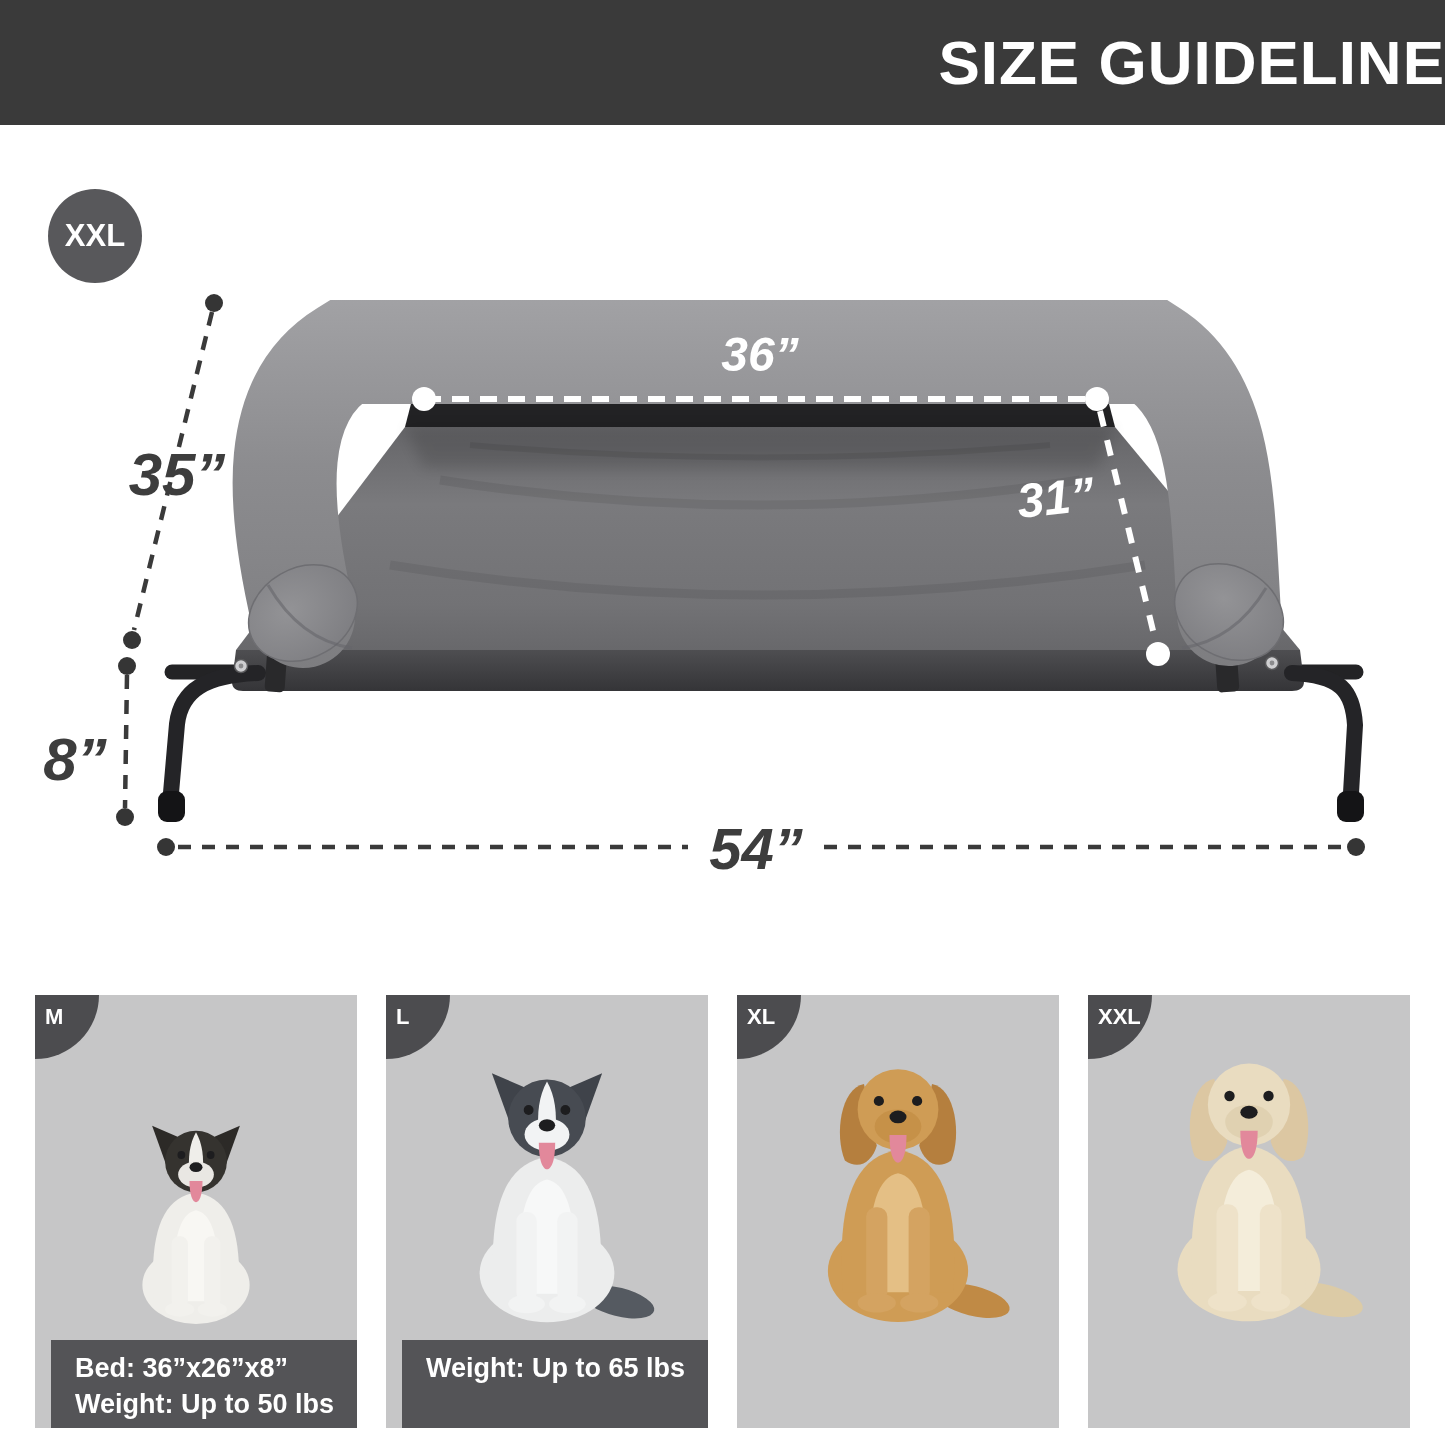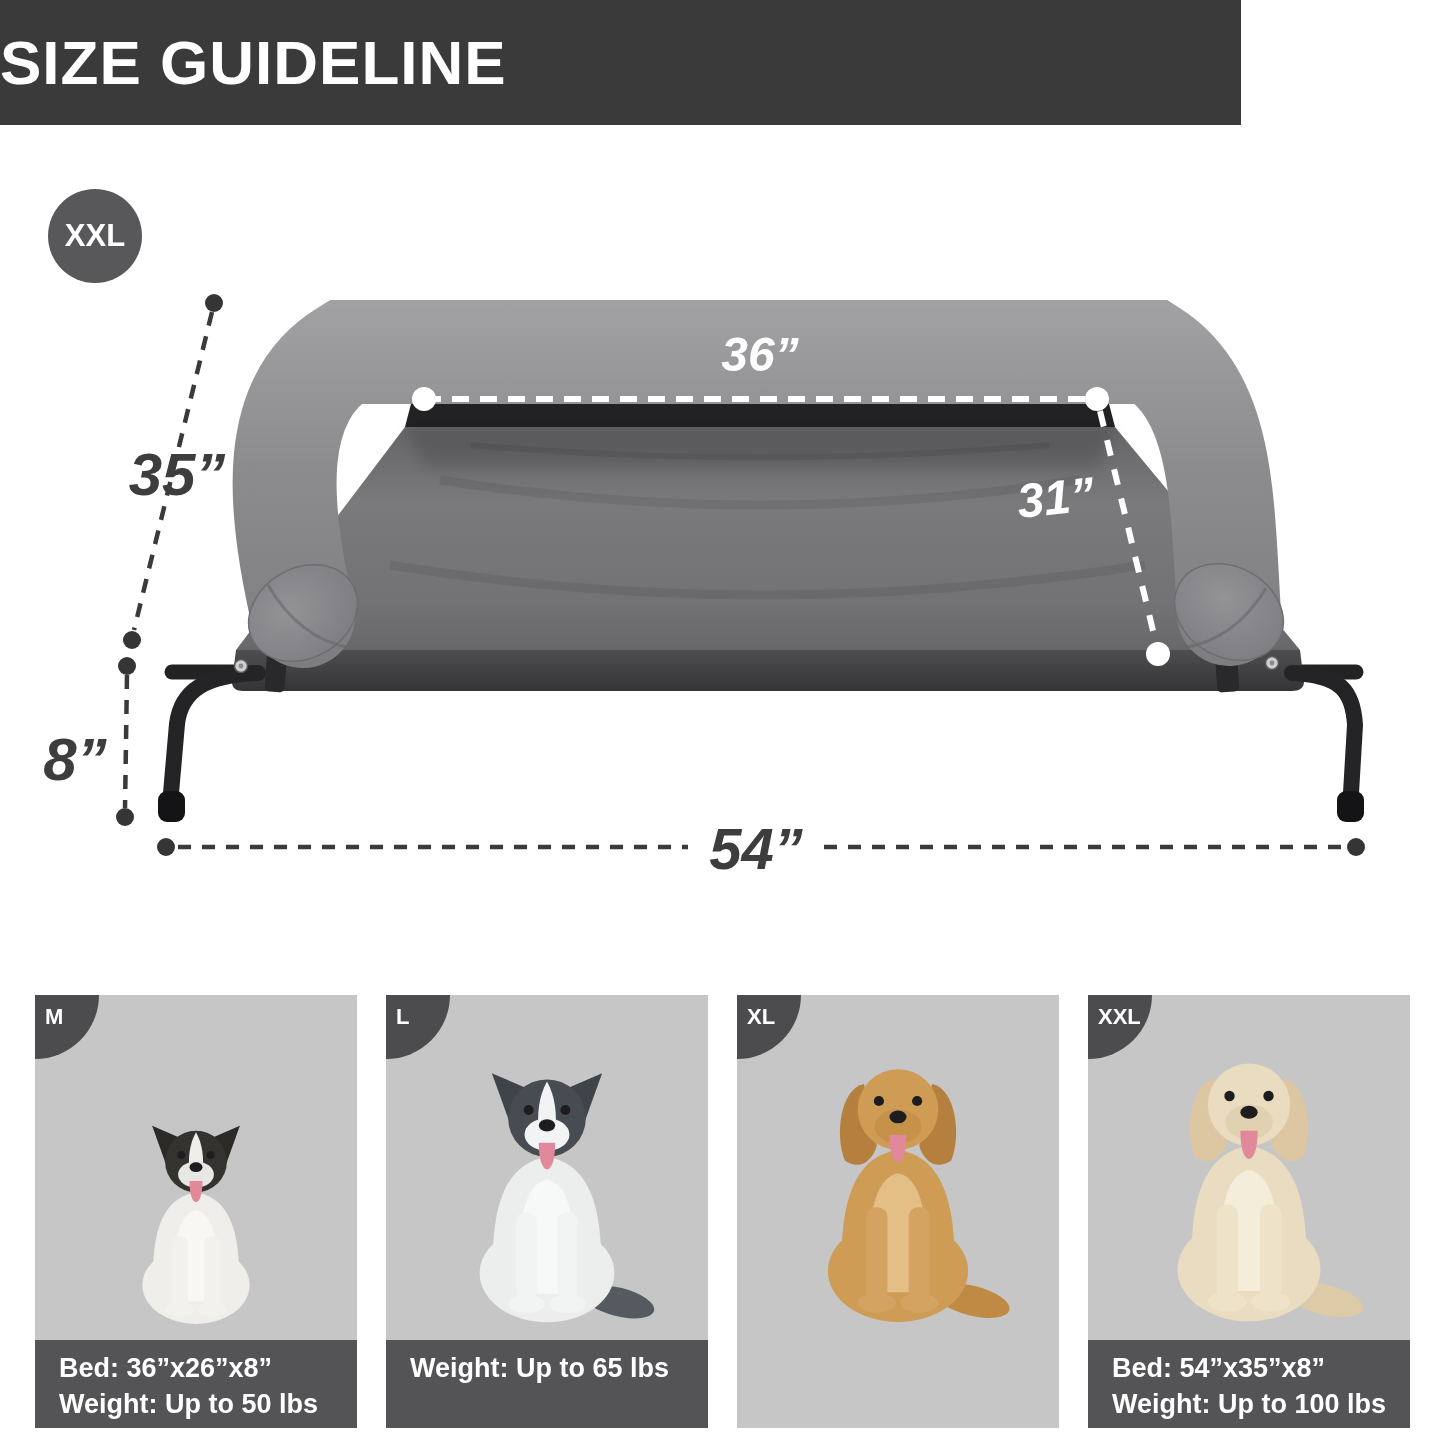--- a/index.html
+++ b/index.html
@@ -1,43 +1,43 @@
 <!DOCTYPE html>
 <html><head>
 <meta charset="utf-8">
 <style>
   * { margin:0; padding:0; box-sizing:border-box; }
   html,body { width:1445px; height:1433px; background:#ffffff; overflow:hidden;
               font-family:"Liberation Sans", sans-serif; }
   .page { position:relative; width:1445px; height:1433px; background:#fff; }
 
   
-  .banner { position:absolute; left:0; top:0; width:1241px; height:125px;
-            background:#3a3a3a; display:flex; align-items:center; justify-content:flex-start; }
+  .banner { position:absolute; left:0; top:0; width:1445px; height:125px;
+            background:#3a3a3a; display:flex; align-items:center; justify-content:flex-end; }
   .banner h1 { color:#ffffff; font-size:62px; font-weight:700; letter-spacing:1px; }
 
   
   .top-badge { position:absolute; left:48px; top:189px; width:94px; height:94px;
                border-radius:50%; background:#58585b; color:#fff; display:flex;
                align-items:center; justify-content:center; font-size:31px; font-weight:700; }
 
   
   .bed-svg { position:absolute; left:0; top:0; width:1445px; height:1433px; }
 
   
   .cards { position:absolute; left:35px; top:995px; width:1375px; height:433px;
            display:flex; gap:29px; }
   .size-card { position:relative; width:322px; height:433px; background:#c6c6c7;
                overflow:hidden; }
   .photo-area { position:relative; width:100%; height:345px; }
   .corner-badge { position:absolute; left:0; top:0; width:64px; height:64px;
                   background:#4c4c4f; border-radius:0 0 100% 0; z-index:3; }
   .corner-badge span { position:absolute; left:10px; top:9px; color:#fff;
                        font-size:22px; font-weight:700; }
-  .caption { position:absolute; left:0; bottom:0; width:100%; height:88px;
+  .caption { position:absolute; left:16px; bottom:0; width:100%; height:88px;
              background:#545457; color:#fff; padding:10px 0 0 24px; }
   .caption div { font-size:27px; font-weight:700; line-height:36px; }
 
   
   .dog-figure { position:absolute; bottom:10px; left:50%; transform:translateX(-50%); z-index:2; }
   .card-0 .dog-figure { width:195px; }
   .card-1 .dog-figure { width:245px; }
   .card-2 .dog-figure { width:255px; }
   .card-3 .dog-figure { width:260px; }
   .ears-pointy .ear-floppy { display:none; }
@@ -282,20 +282,16 @@
           <path class="ear ear-floppy" d="M 76,16 C 87,18 90,40 85,52 C 78,57 72,52 70,45 Z" fill="#dcc7a2"></path>
           <circle class="head" cx="60" cy="28" r="19" fill="#e9dcc0"></circle>
           <path class="blaze" d="M 60,10 C 56,17 55,26 56,35 L 64,35 C 65,26 64,17 60,10 Z" fill="#f4edda"></path>
           <ellipse class="muzzle" cx="60" cy="36" rx="11" ry="8" fill="#e0d1b1"></ellipse>
           <ellipse class="nose" cx="60" cy="31.5" rx="4" ry="3" fill="#1d1d1f"></ellipse>
           <path class="tongue" d="M 56,40 C 56,49 58,53 60,53 C 62,53 64,49 64,40 Z" fill="#e2889b"></path>
           <circle class="eye" cx="51" cy="24" r="2.4" fill="#1d1d1f"></circle>
           <circle class="eye" cx="69" cy="24" r="2.4" fill="#1d1d1f"></circle>
         </svg>
       </div>
-      <div class="caption">
-        <div>Bed: 54”x35”x8”</div>
-        <div>Weight: Up to 100 lbs</div>
-      </div>
     </div>
 
   </div>
 </div>
 
 </body></html>

